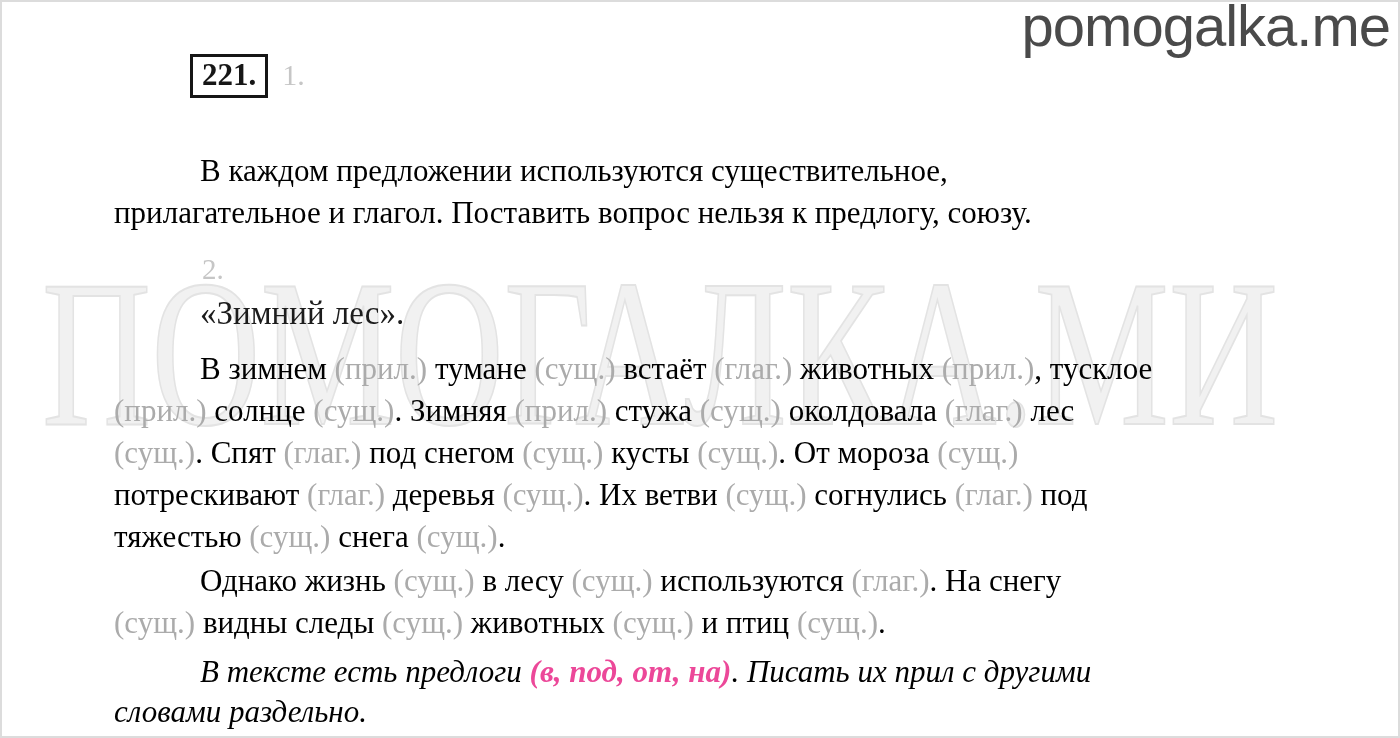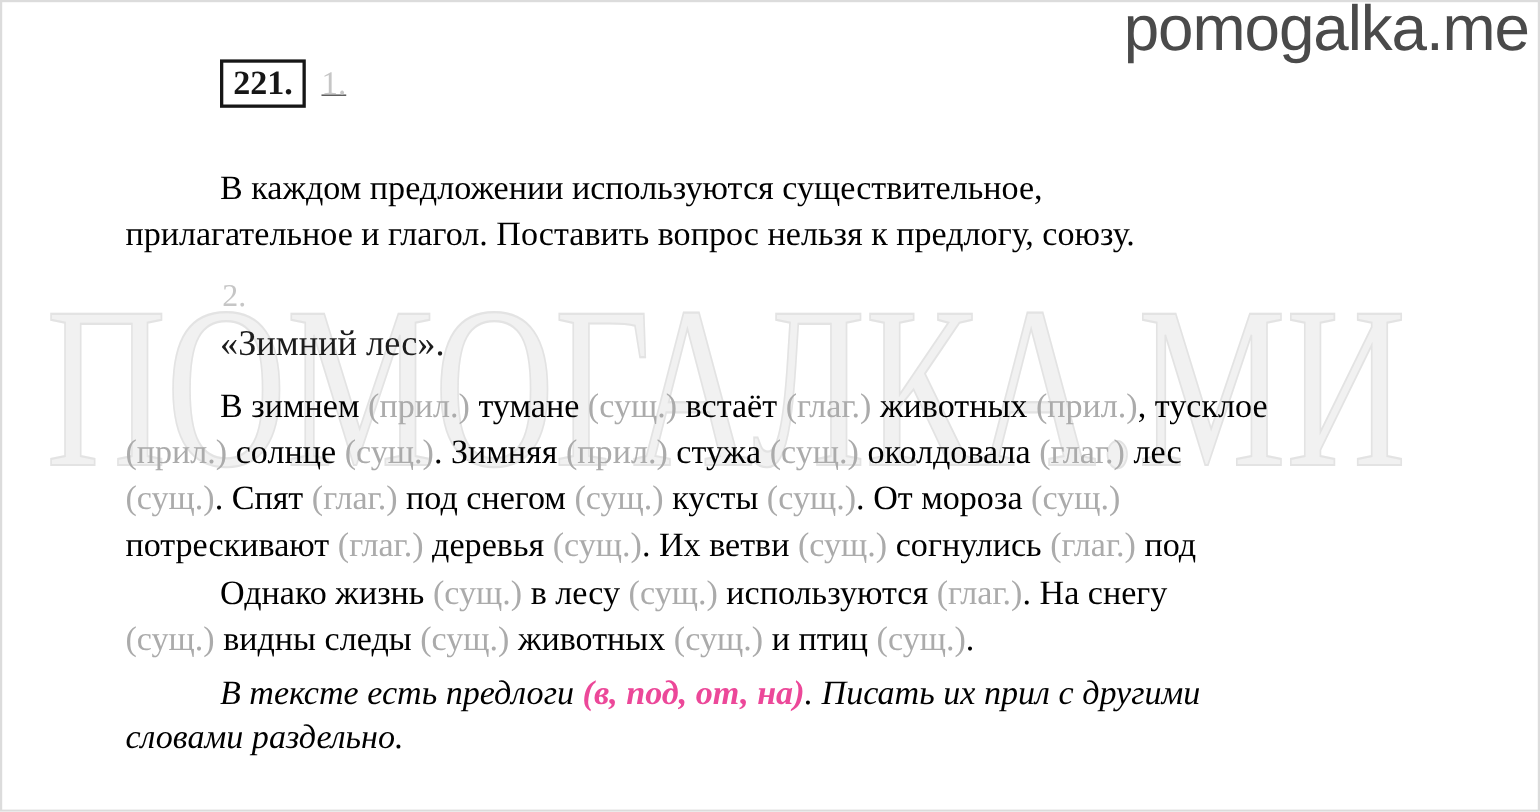--- a/index.html
+++ b/index.html
@@ -32,23 +32,22 @@
     position:absolute;
     top:-10px;right:8px;
     z-index:2;
     font-family:"Liberation Sans", sans-serif;
     font-size:58px;
     letter-spacing:-1px;
     color:#4a4a4a;
   }
   .header{
     position:absolute;
-    top:52px;left:198px;
+    top:52px;left:188px;
     z-index:2;
-    text-decoration:underline;
   }
   .exnum{
     display:inline-block;
     border:3px solid #161616;
     padding:0 9px 2px 9px;
     font-weight:bold;
     font-size:31px;
     line-height:1.15;
     color:#161616;
     background:#ffffff;
@@ -109,20 +108,21 @@
         <div class="tline indent"><span class="run-n">В каждом предложении используются существительное,</span></div>
         <div class="tline"><span class="run-n">прилагательное и глагол. Поставить вопрос нельзя к предлогу, союзу.</span></div>
       </div>
     <div class="label2">2.</div>
     <div class="title-line">«Зимний лес».</div>
     <div class="para para-body1">
         <div class="tline indent"><span class="run-n">В зимнем </span><span class="run-g">(прил.)</span><span class="run-n"> тумане </span><span class="run-g">(сущ.)</span><span class="run-n"> встаёт </span><span class="run-g">(глаг.)</span><span class="run-n"> животных </span><span class="run-g">(прил.)</span><span class="run-n">, тусклое</span></div>
         <div class="tline"><span class="run-g">(прил.)</span><span class="run-n"> солнце </span><span class="run-g">(сущ.)</span><span class="run-n">. Зимняя </span><span class="run-g">(прил.)</span><span class="run-n"> стужа </span><span class="run-g">(сущ.)</span><span class="run-n"> околдовала </span><span class="run-g">(глаг.)</span><span class="run-n"> лес</span></div>
         <div class="tline"><span class="run-g">(сущ.)</span><span class="run-n">. Спят </span><span class="run-g">(глаг.)</span><span class="run-n"> под снегом </span><span class="run-g">(сущ.)</span><span class="run-n"> кусты </span><span class="run-g">(сущ.)</span><span class="run-n">. От мороза </span><span class="run-g">(сущ.)</span></div>
         <div class="tline"><span class="run-n">потрескивают </span><span class="run-g">(глаг.)</span><span class="run-n"> деревья </span><span class="run-g">(сущ.)</span><span class="run-n">. Их ветви </span><span class="run-g">(сущ.)</span><span class="run-n"> согнулись </span><span class="run-g">(глаг.)</span><span class="run-n"> под</span></div>
+        <div class="tline"><span class="run-n">тяжестью </span><span class="run-g">(сущ.)</span><span class="run-n"> снега </span><span class="run-g">(сущ.)</span><span class="run-n">.</span></div>
       </div>
     <div class="para para-body2">
         <div class="tline indent"><span class="run-n">Однако жизнь </span><span class="run-g">(сущ.)</span><span class="run-n"> в лесу </span><span class="run-g">(сущ.)</span><span class="run-n"> используются </span><span class="run-g">(глаг.)</span><span class="run-n">. На снегу</span></div>
         <div class="tline"><span class="run-g">(сущ.)</span><span class="run-n"> видны следы </span><span class="run-g">(сущ.)</span><span class="run-n"> животных </span><span class="run-g">(сущ.)</span><span class="run-n"> и птиц </span><span class="run-g">(сущ.)</span><span class="run-n">.</span></div>
       </div>
     <div class="para para-conclusion">
         <div class="tline indent"><span class="run-n">В тексте есть предлоги </span><span class="run-b">(в, под, от, на)</span><span class="run-n">. Писать их прил с другими</span></div>
         <div class="tline"><span class="run-n">словами раздельно.</span></div>
       </div>
   </div>

